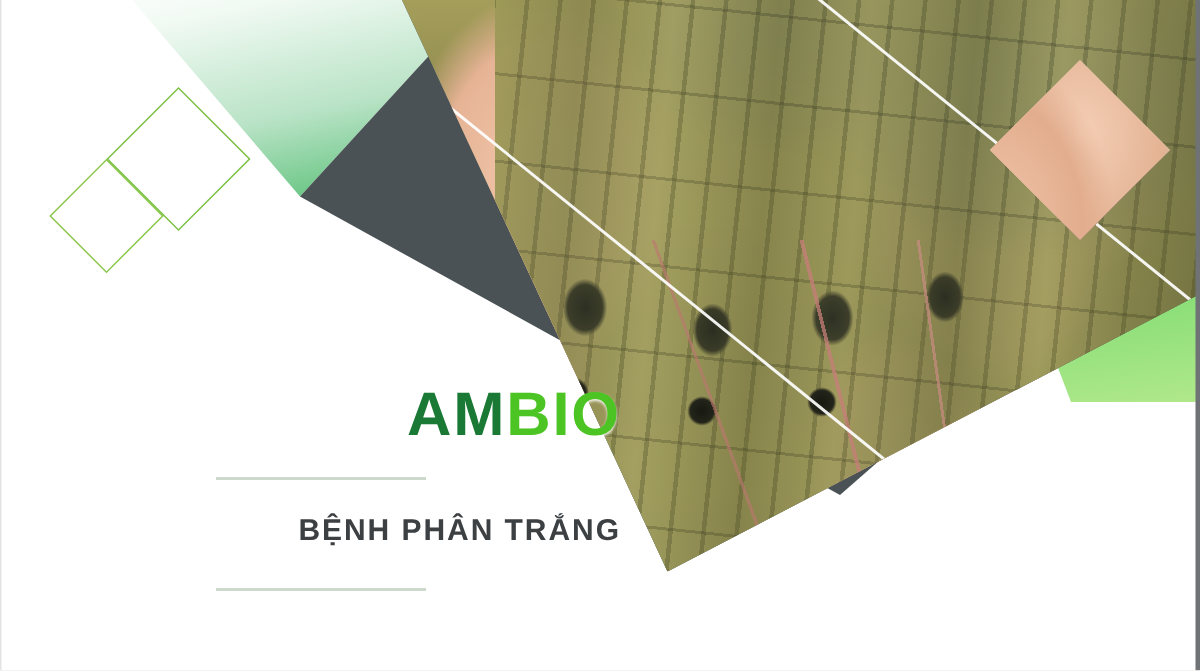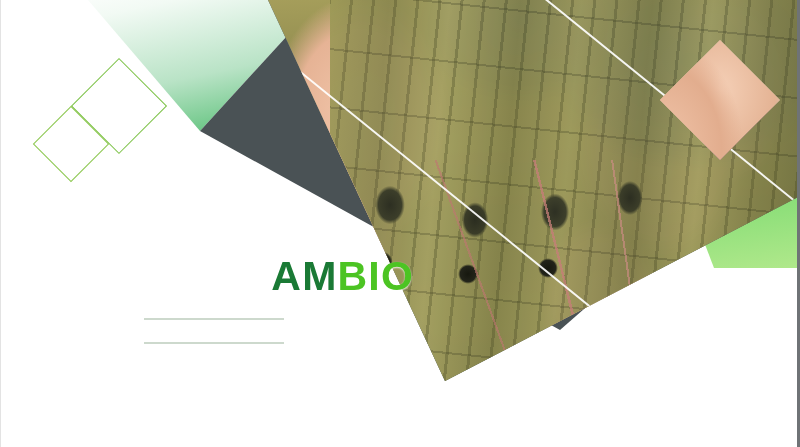--- a/index.html
+++ b/index.html
@@ -261,17 +261,18 @@
   <div class="diamond-outline d1"></div>
   <div class="diamond-outline d2"></div>
 
   <div class="left-edge"></div>
   <div class="right-edge"></div>
 
   <div class="text-block">
     <div class="brand"><span class="am">AM</span><span class="bio">BIO</span></div>
     <div class="divider"></div>
     <div class="headline">
+      <span>BỆNH PHÂN TRẮNG</span>
     </div>
     <div class="divider bottom"></div>
   </div>
 
 </div>
 
 </body></html>

